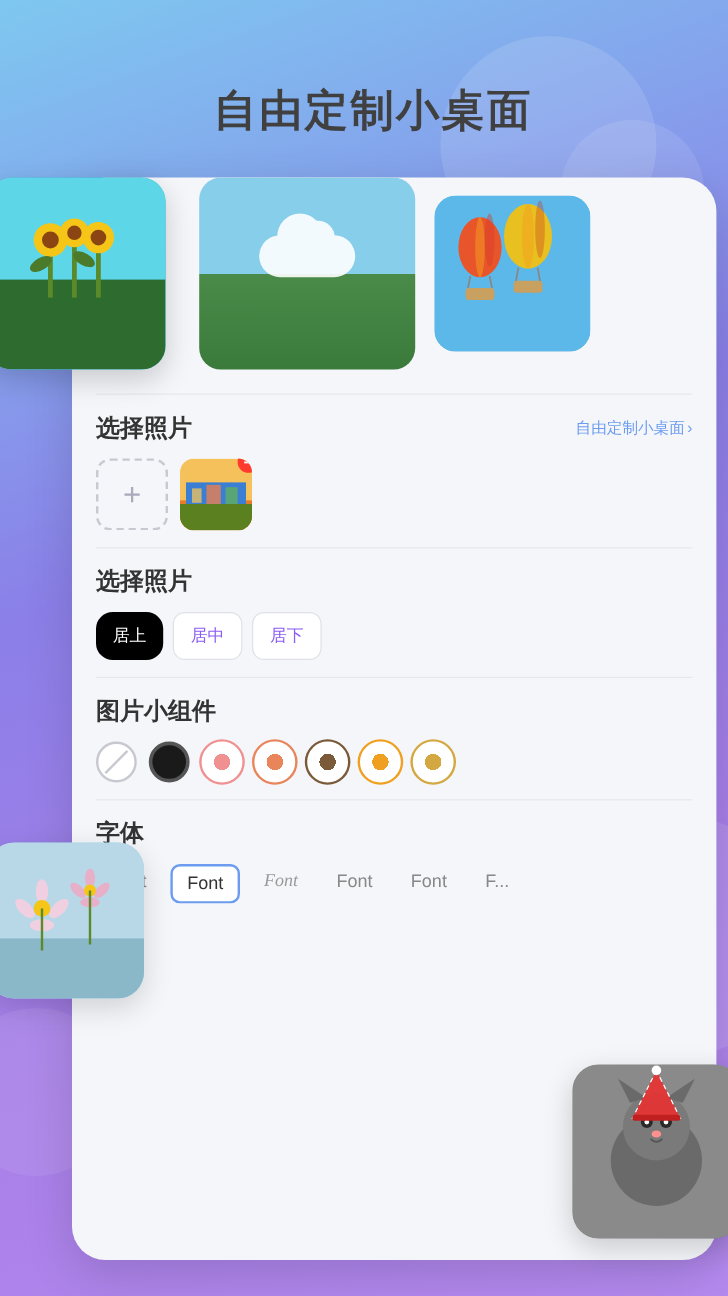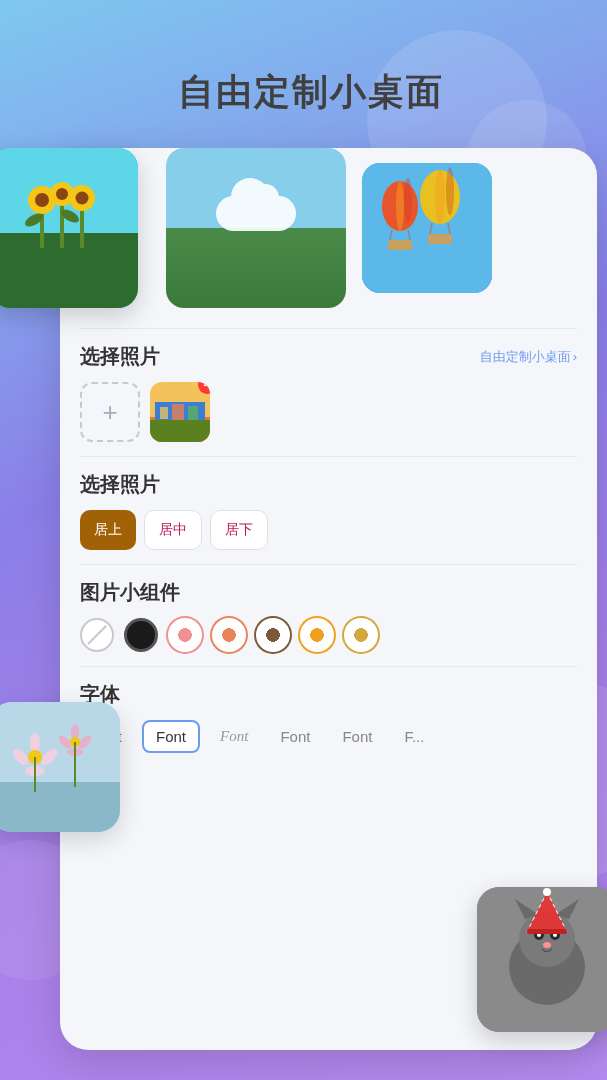--- a/index.html
+++ b/index.html
@@ -276,26 +276,27 @@
     .position-btn {
       height: 40px;
       padding: 0 14px;
       border-radius: 10px;
       border: none;
       font-size: 14px;
       cursor: pointer;
       font-family: inherit;
     }
     .position-btn.active {
-      background: #a16207;
+      background: #000000;
       color: white;
+      border-radius: 14px;
     }
     .position-btn.inactive {
       background: white;
-      color: #be185d;
+      color: #8b5cf6;
       border: 1px solid #E0E0E8;
     }
 
     
     .color-row {
       display: flex;
       align-items: center;
       gap: 10px;
       flex-wrap: wrap;
     }
@@ -318,21 +319,20 @@
       left: 50%;
       transform: translate(-50%,-50%) rotate(45deg);
       width: 2px;
       height: 26px;
       background: #C8C8D0;
     }
 
     
     .font-row {
       display: flex;
-      align-items: center;
       gap: 8px;
       overflow: hidden;
     }
     .font-item {
       padding: 6px 12px;
       border-radius: 8px;
       font-size: 15px;
       cursor: pointer;
       white-space: nowrap;
       color: #888;

